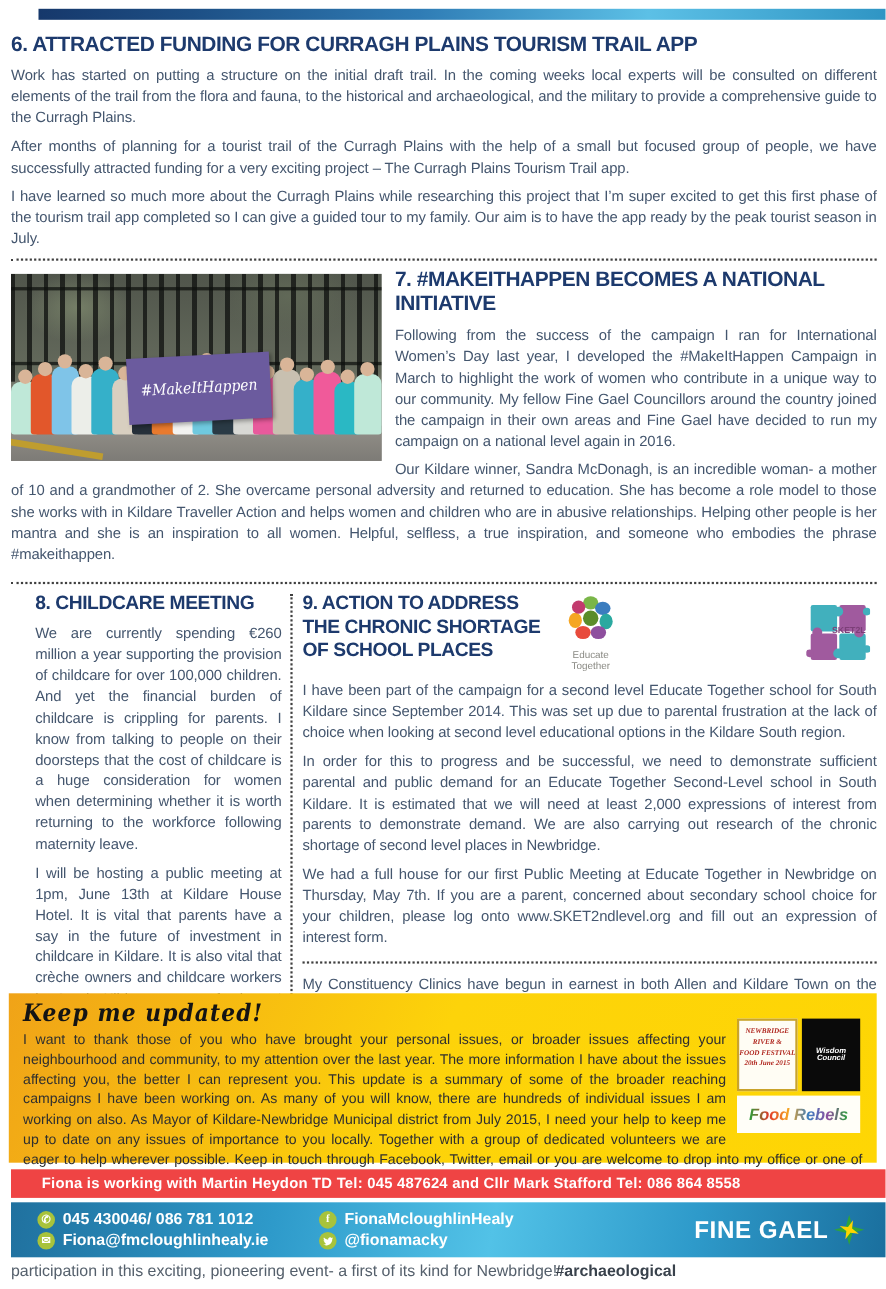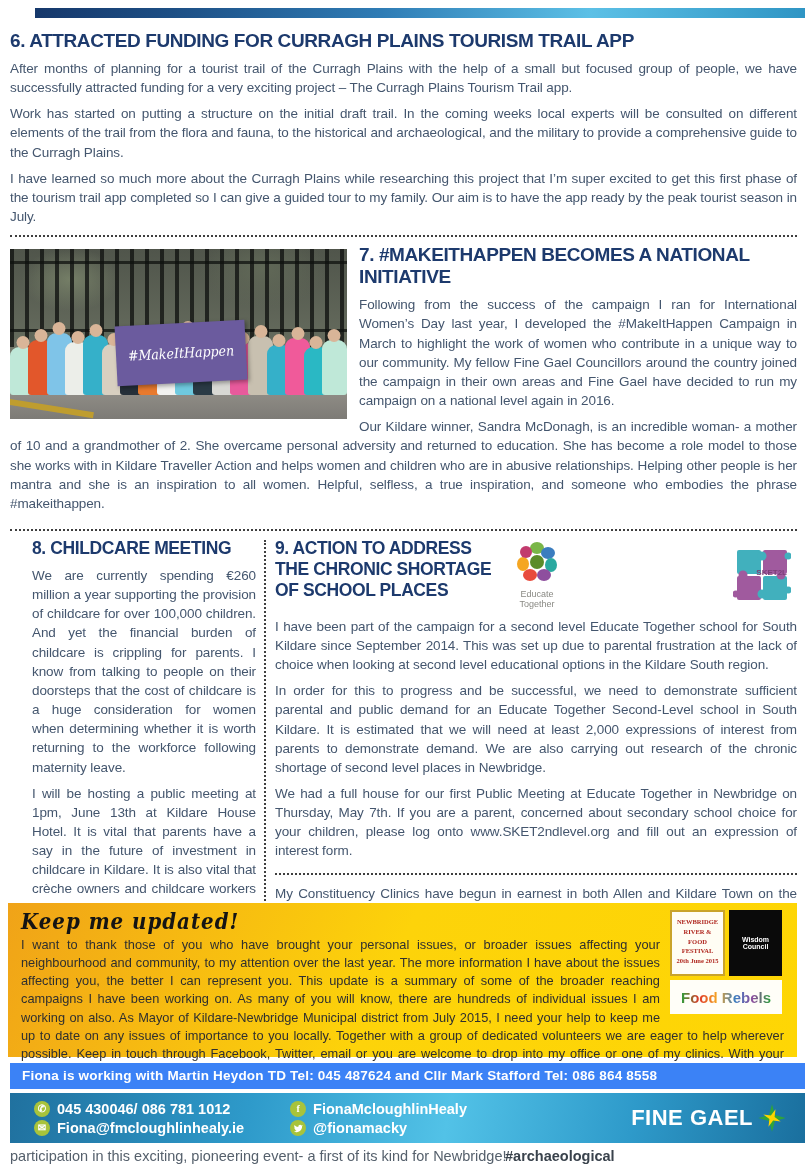--- a/index.html
+++ b/index.html
@@ -58,34 +58,34 @@
   .camp .l3 { color:#d8748c; font-size:9.5px; }
   .sket { position:relative; width:58px; height:58px; }
   .sket .txt { position:absolute; right:4px; top:22px; font-size:8px; font-weight:bold; color:#7c3f78; }
   
   .updatebox { position:absolute; left:8px; right:8px; top:903px; height:154px;
     background: linear-gradient(115deg,#f0a318 0%, #fdd30a 48%, #fed604 100%);
     padding:5px 13px 6px; }
   .updatebox h4 { font-family:"DejaVu Serif", serif; font-style:italic; font-weight:bold;
     font-size:22px; color:#141414; letter-spacing:1px; margin-bottom:2px; }
   .updatebox p { color:#2f2f2f; font-size:12.8px; line-height:1.42; text-align:justify; }
-  .badges { float:right; width:114px; margin:2px 0 4px 10px; display:flex; flex-wrap:wrap; gap:4px; }
+  .badges { float:right; width:114px; margin:18px 0 4px 10px; display:flex; flex-wrap:wrap; gap:4px;font-style:italic; }
   .badge-fest { width:55px; height:66px; background:#fffdf4; border:2px solid #c9a32b;
     color:#b02820; font-family:"Liberation Serif", serif; font-size:6.5px; font-weight:bold;
     text-align:center; padding-top:5px; line-height:1.5; }
   .badge-wis { width:53px; height:66px; background:#0a0a0a; color:#fff; font-size:7px;
     font-weight:bold; text-align:center; padding-top:26px; }
   .badge-food { width:112px; height:34px; background:#fffef8; display:flex; align-items:center;
     justify-content:center; }
   .badge-food span { font-size:15px; font-weight:bold;
     background: linear-gradient(90deg,#2aa03a,#e03a2a,#f5a623,#3b7dbf,#8e4f9e,#2aa03a);
     -webkit-background-clip:text; background-clip:text; color:transparent; }
   
-  .partnerbar { position:absolute; left:10px; right:0; top:1063px; height:26px; background:#3b82f6;
-    color:#fff; font-size:13.5px; font-weight:bold; line-height:26px; padding-left:12px;
+  .partnerbar { position:absolute; left:10px; right:0; top:1063px; height:26px; background:#ef4444;
+    color:#fff; font-size:13.5px; font-weight:bold; line-height:26px; padding-left:28px;
     letter-spacing:.2px; }
   .bluefooter { position:absolute; left:10px; right:0; top:1093px; height:50px;
     background: linear-gradient(100deg,#20719f 0%, #2e9aca 30%, #52c2e7 55%, #2e9aca 78%, #1a6f9e 100%);
     display:flex; align-items:center; padding:0 18px 0 24px; }
   .fcol { display:flex; flex-direction:column; gap:3px; margin-right:46px; }
   .frow { display:flex; align-items:center; gap:7px; color:#fff; font-weight:bold; font-size:14.5px; }
   .cicon { width:16px; height:16px; border-radius:50%; background:#a8c33b; color:#fff;
     display:flex; align-items:center; justify-content:center; font-size:10px; flex:none; }
   .brand { margin-left:auto; display:flex; align-items:center; gap:4px; }
   .brand span { color:#fff; font-size:22px; font-weight:bold; letter-spacing:.5px; }
@@ -95,22 +95,22 @@
 </style>
 </head>
 <body>
 
 <div class="topbar"></div>
 
 <div class="content">
 
   <section>
     <h2>6. ATTRACTED FUNDING FOR CURRAGH PLAINS TOURISM TRAIL APP</h2>
+    <p class="body">Work has started on putting a structure on the initial draft trail. In the coming weeks local experts will be consulted on different elements of the trail from the flora and fauna, to the historical and archaeological, and the military to provide a comprehensive guide to the Curragh Plains.</p>
     <p class="body">After months of planning for a tourist trail of the Curragh Plains with the help of a small but focused group of people, we have successfully attracted funding for a very exciting project – The Curragh Plains Tourism Trail app.</p>
-    <p class="body">Work has started on putting a structure on the initial draft trail. In the coming weeks local experts will be consulted on different elements of the trail from the flora and fauna, to the historical and archaeological, and the military to provide a comprehensive guide to the Curragh Plains.</p>
     <p class="body">I have learned so much more about the Curragh Plains while researching this project that I’m super excited to get this first phase of the tourism trail app completed so I can give a guided tour to my family. Our aim is to have the app ready by the peak tourist season in July.</p>
   </section>
 
   <div class="sep"></div>
 
   <section style="overflow:visible;">
     <div class="photo">
       <div class="railing"></div>
       <div class="rail-bar" style="top:12px"></div>
       <div class="rail-bar" style="top:80px"></div>

